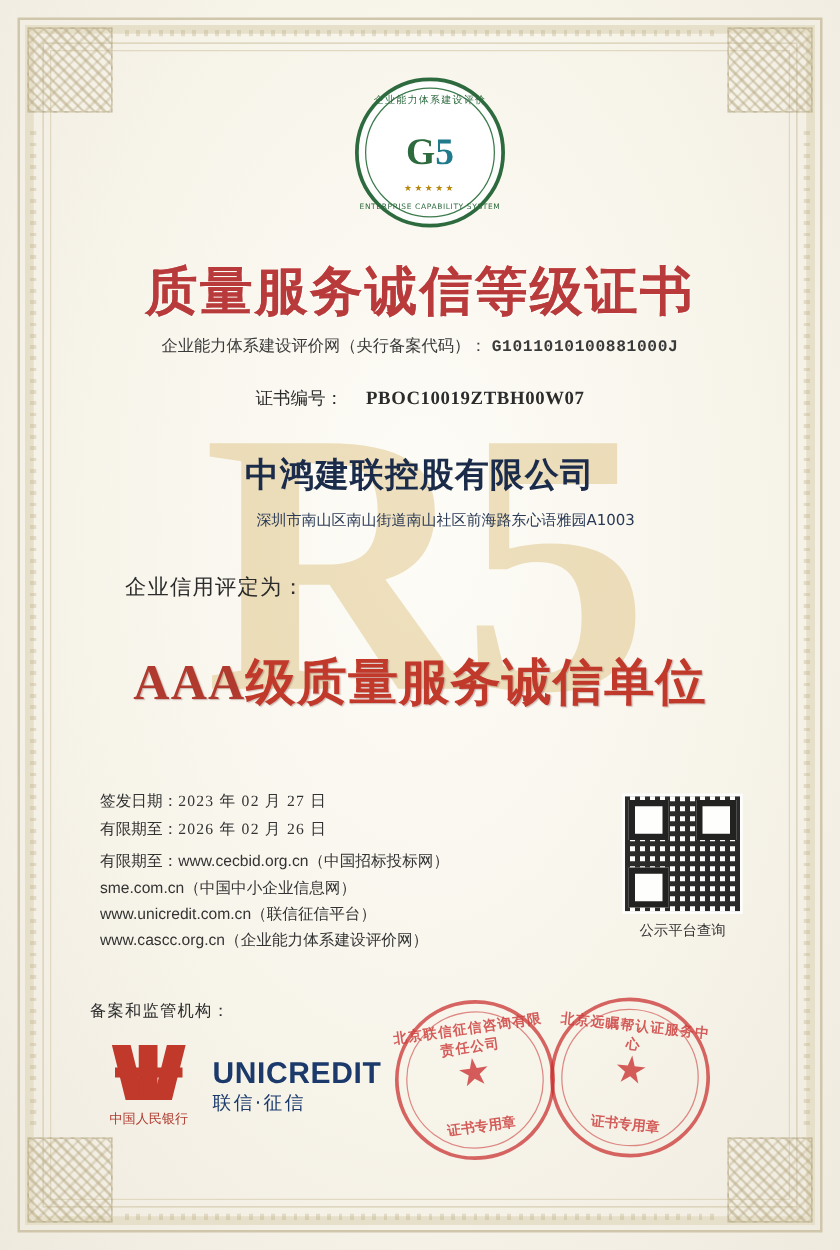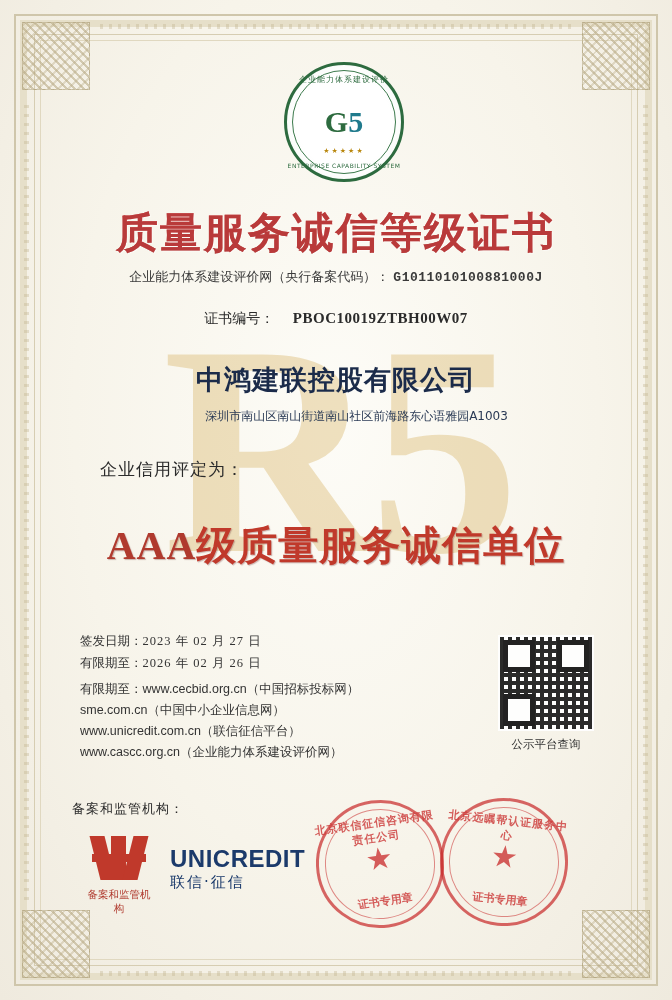--- a/index.html
+++ b/index.html
@@ -508,21 +508,21 @@
     <div class="qr-caption">公示平台查询</div>
   </div>
 
   <div class="footer-label">备案和监管机构：</div>
 
   <div class="pboc-logo">
     <div class="pboc-mark">
       <span class="bar"></span>
       <span class="cross"></span>
     </div>
-    <div class="pboc-name">备案和监管机构</div>
+    <div class="pboc-name">中国人民银行</div>
   </div>
 
   <div class="unicredit">
     <div class="en">UNICREDIT</div>
     <div class="cn">联信·征信</div>
   </div>
 
 
   <div class="seal seal-left">
     <div class="inner-ring"></div>

